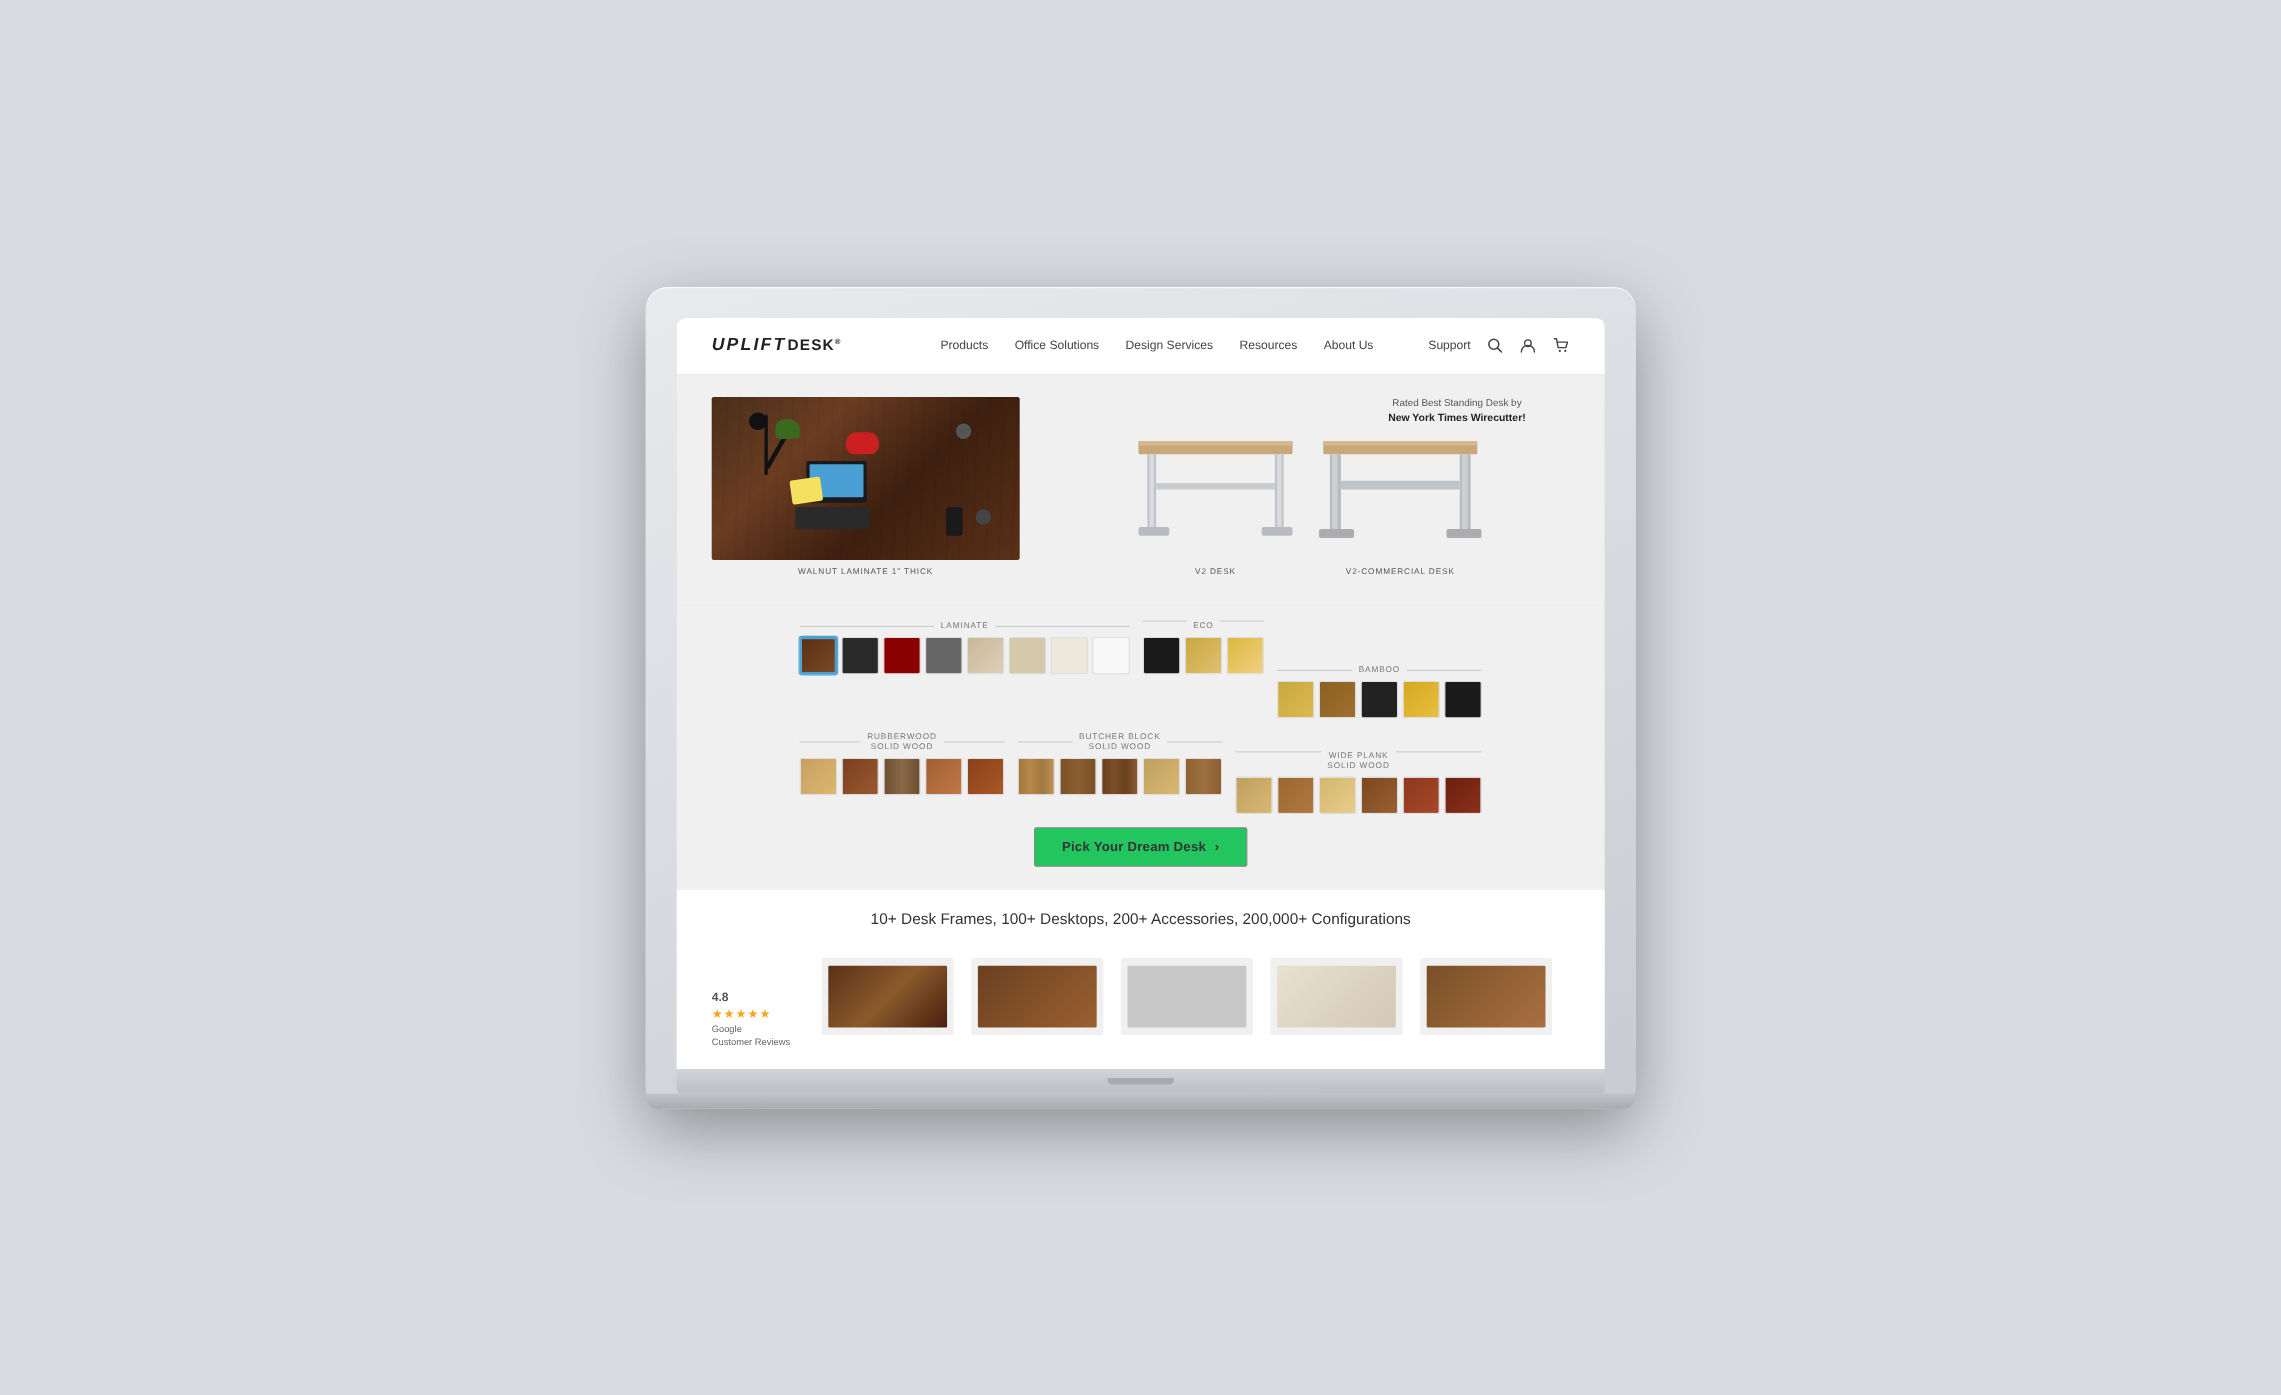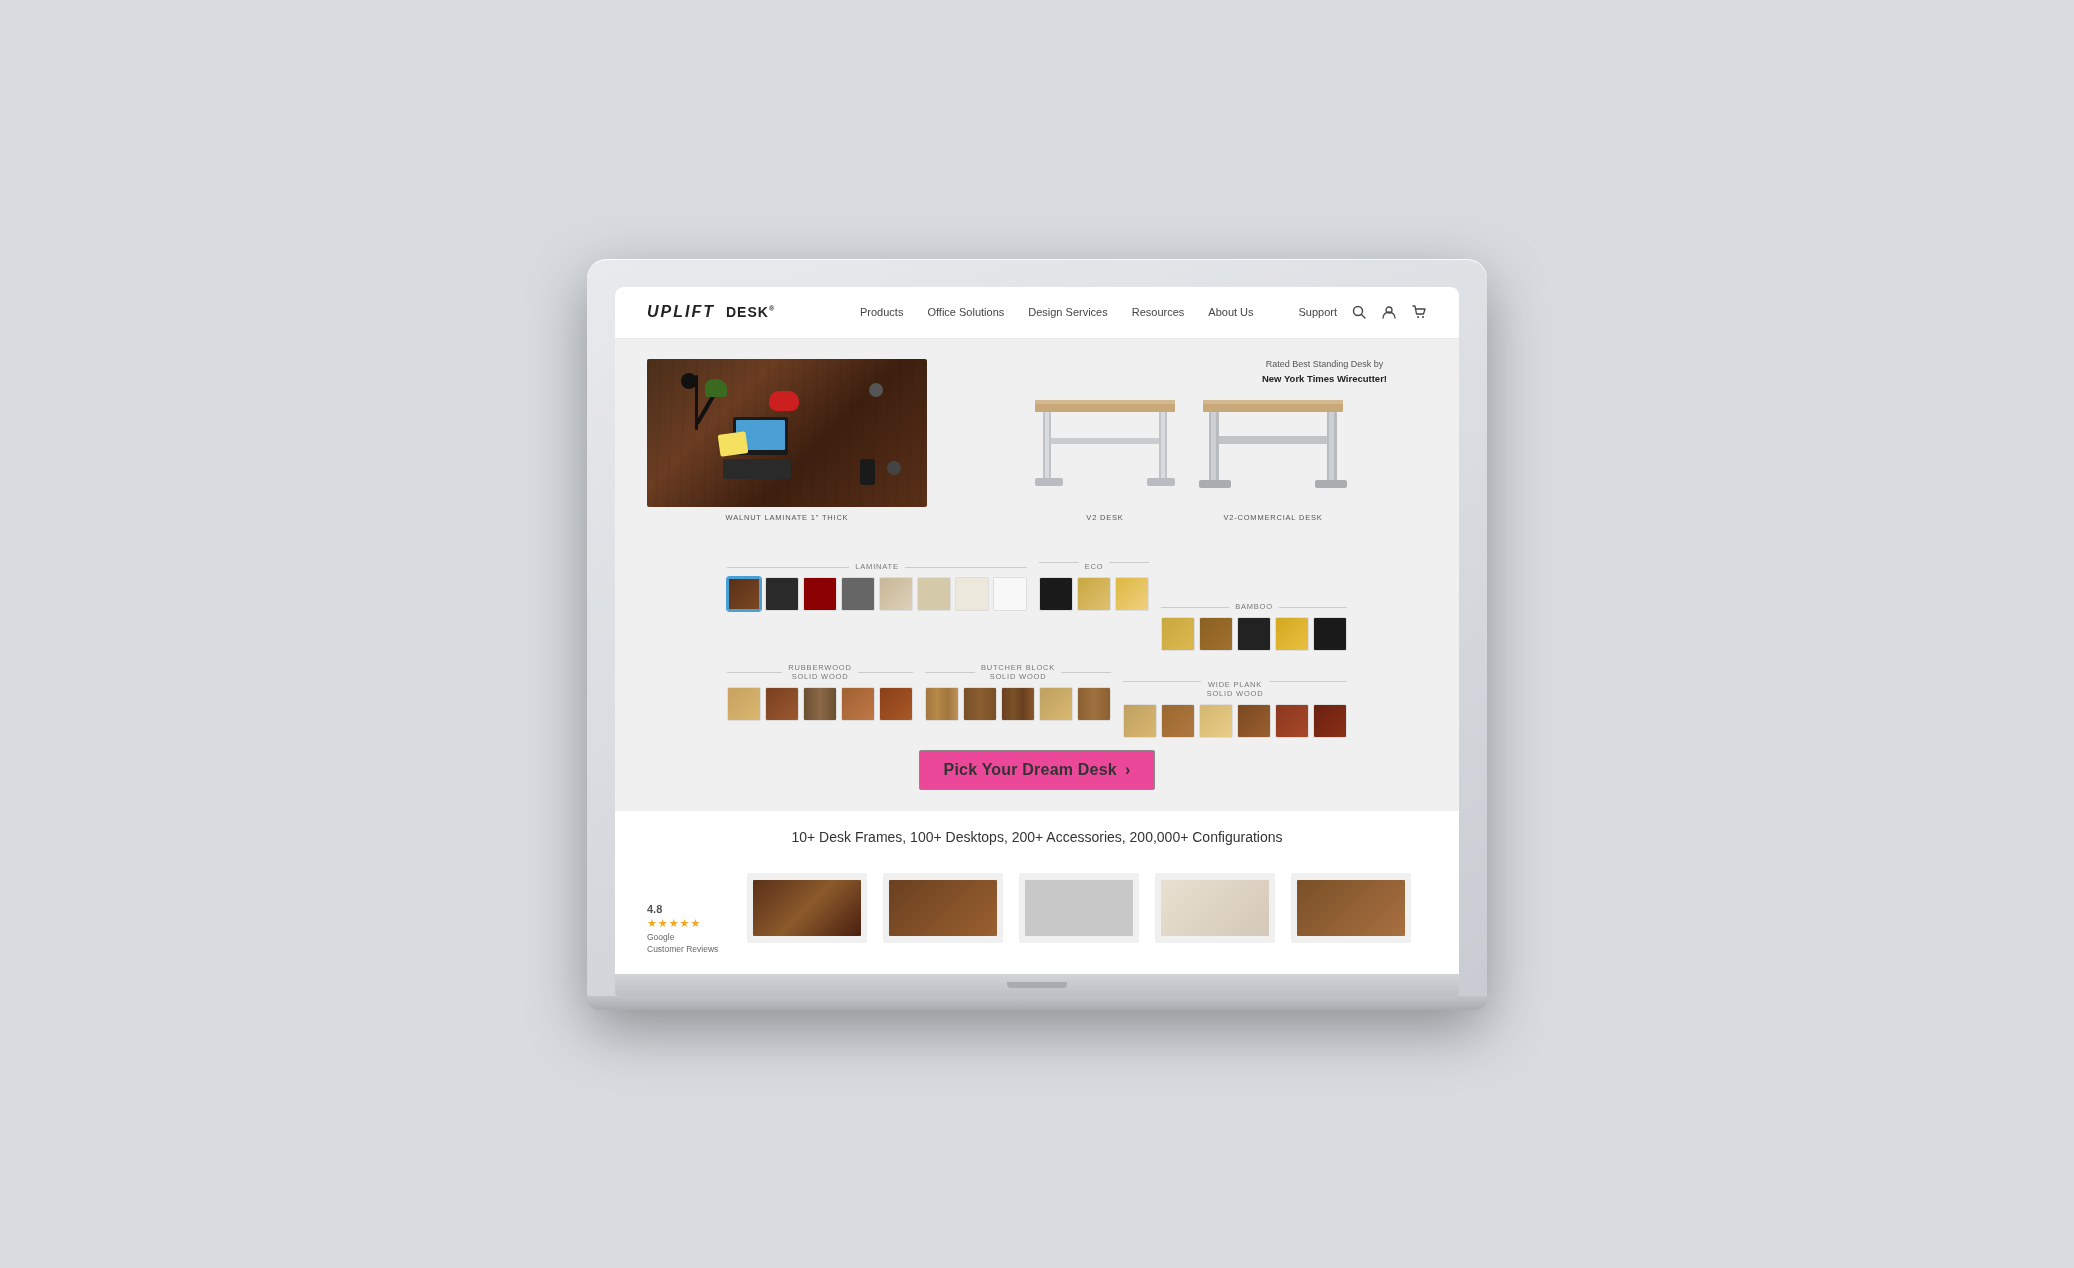--- a/index.html
+++ b/index.html
@@ -55,21 +55,21 @@
       border-bottom: 1px solid #e8e8e8;
       display: flex;
       align-items: center;
       padding: 0 32px;
       height: 52px;
       position: relative;
     }
     .logo {
       display: flex;
       align-items: baseline;
-      gap: 11px;
+      gap: 1px;
       font-size: 18px;
       font-weight: 900;
       letter-spacing: -0.5px;
       margin-right: 40px;
       flex-shrink: 0;
     }
     .logo-uplift {
       color: #222;
       font-style: italic;
       letter-spacing: 2px;
@@ -241,23 +241,23 @@
     .swatch.selected {
       border: 2px solid #4a9fd5;
       outline: 1px solid #4a9fd5;
     }
 
     .dream-desk-btn {
       display: inline-flex;
       align-items: center;
       gap: 8px;
       border: 1.5px solid #888;
-      background: #ec4899;
+      background: #22c55e;
       padding: 10px 24px;
-      font-size: 16px;
+      font-size: 12px;
       font-weight: 600;
       color: #333;
       cursor: pointer;
       border-radius: 2px;
       letter-spacing: 0.2px;
     }
 
     
     .stats-section {
       background: #fff;

